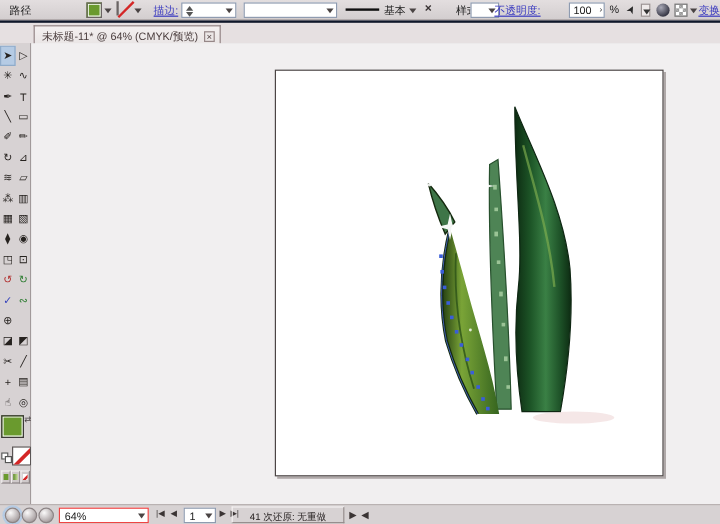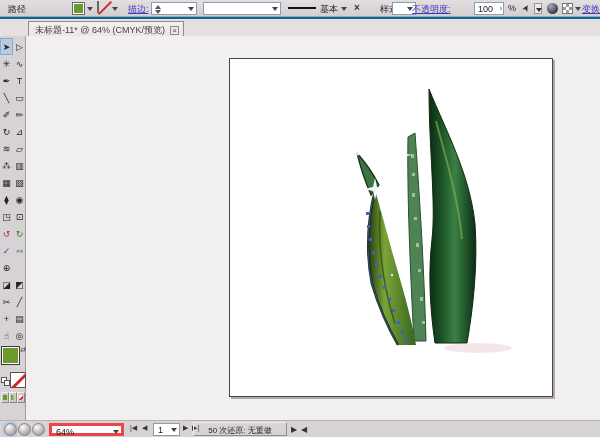--- a/index.html
+++ b/index.html
@@ -41,21 +41,21 @@
   .ddbox .dda { left:1px; top:4px; border-top-color:#333; }
   .sphere { position:absolute; top:3px; width:11px; height:11px; border-radius:50%;
     background:radial-gradient(circle at 35% 30%, #a8a8b6, #3a3a48 70%); }
   .checker { position:absolute; top:3px; width:11px; height:11px; border:1px solid #777;
     background:
      linear-gradient(45deg,#9a9a9a 25%,transparent 25%,transparent 75%,#9a9a9a 75%),
      linear-gradient(45deg,#9a9a9a 25%,#fff 25%,#fff 75%,#9a9a9a 75%);
     background-size:6px 6px; background-position:0 0,3px 3px; }
   
   .tabstrip { position:absolute; left:0; top:17px; width:600px; height:19px;
-    background:#e6e0e1; border-top:2px solid #0369a1; }
+    background:#e6e0e1; border-top:2px solid #0f172a; }
   .tab { position:absolute; left:28px; top:2px; height:17px; padding:2px 4px 0 6px;
     background:linear-gradient(#f4f0f0,#e9e4e4); border:1px solid #968788; border-bottom:none;
     color:#4a3d3d; }
   .tabclose { display:inline-block; margin-left:5px; width:9px; height:9px; line-height:8px;
     text-align:center; border:1px solid #968788; background:#ece7e7; font-size:8px; color:#5a4c4c; }
   
   .toolbar { position:absolute; left:0; top:36px; width:26px; height:384px;
     background:#d7d2d3; border-right:1px solid #a199 9a; border-right:1px solid #a1999a; }
   .tools { position:absolute; left:0; top:2px; width:26px; display:grid;
     grid-template-columns:13px 13px; }
@@ -87,21 +87,21 @@
   .artboard { position:absolute; left:203px; top:22px; width:324px; height:339px;
     background:#fff; border:1px solid #4c4545; box-shadow:2px 2px 0 rgba(120,110,110,.55); }
   
   .statusbar { position:absolute; left:0; top:420px; width:600px; height:17px;
     background:#d7d2d3; border-top:1px solid #b9b2b2; }
   .screenmode { position:absolute; top:2px; width:13px; height:13px; border-radius:50%;
     background:radial-gradient(circle at 35% 30%, #fbfafa, #b7b0b1 62%, #8b8384);
     border:1px solid #8b8384; }
   .screenmode.active { box-shadow:0 0 0 2px #b5cbe4; }
   .zoomcombo { position:absolute; left:49px; top:2px; width:75px; height:13px;
-    background:#fff; border:3px solid #ef4444; padding:1px 0 1px 4px; }
+    background:#fff; border:1px solid #ef4444; padding:1px 0 1px 4px; }
   .zoomcombo .dda { right:2px; top:4px; }
   .navbtn { position:absolute; top:3px; font-size:7px; color:#3a3434; }
   .pagecombo { position:absolute; left:153px; top:2px; width:27px; height:13px;
     background:#fff; border:1px solid #8f9bb0; padding:1px 0 0 4px; }
   .pagecombo .dda { right:2px; top:4px; }
   .statusbox { position:absolute; left:193px; top:1px; width:94px; height:14px;
     border:1px solid; border-color:#f4f1f1 #968e8e #968e8e #f4f1f1;
     text-align:center; font-size:8px; padding-top:2px; color:#211c1c; white-space:nowrap; overflow:hidden; }
   .sbarr { position:absolute; top:4px; font-size:8px; color:#3a3434; }
 </style>
@@ -388,18 +388,18 @@
     <span class="navbtn" style="left:130px">|◀</span>
     <span class="navbtn" style="left:142px">◀</span>
     <span class="pagecombo">
       <span>1</span>
       <i class="dda"></i>
     </span>
     <span class="navbtn" style="left:183px">▶</span>
     <span class="navbtn" style="left:192px">▶|</span>
 
     <span class="statusbox">
-      <span>50 次还原: 无重做</span>
+      <span>41 次还原: 无重做</span>
     </span>
     <span class="sbarr" style="left:291px">▶</span>
     <span class="sbarr" style="left:301px">◀</span>
   </div>
 </div>
 
 </body></html>

